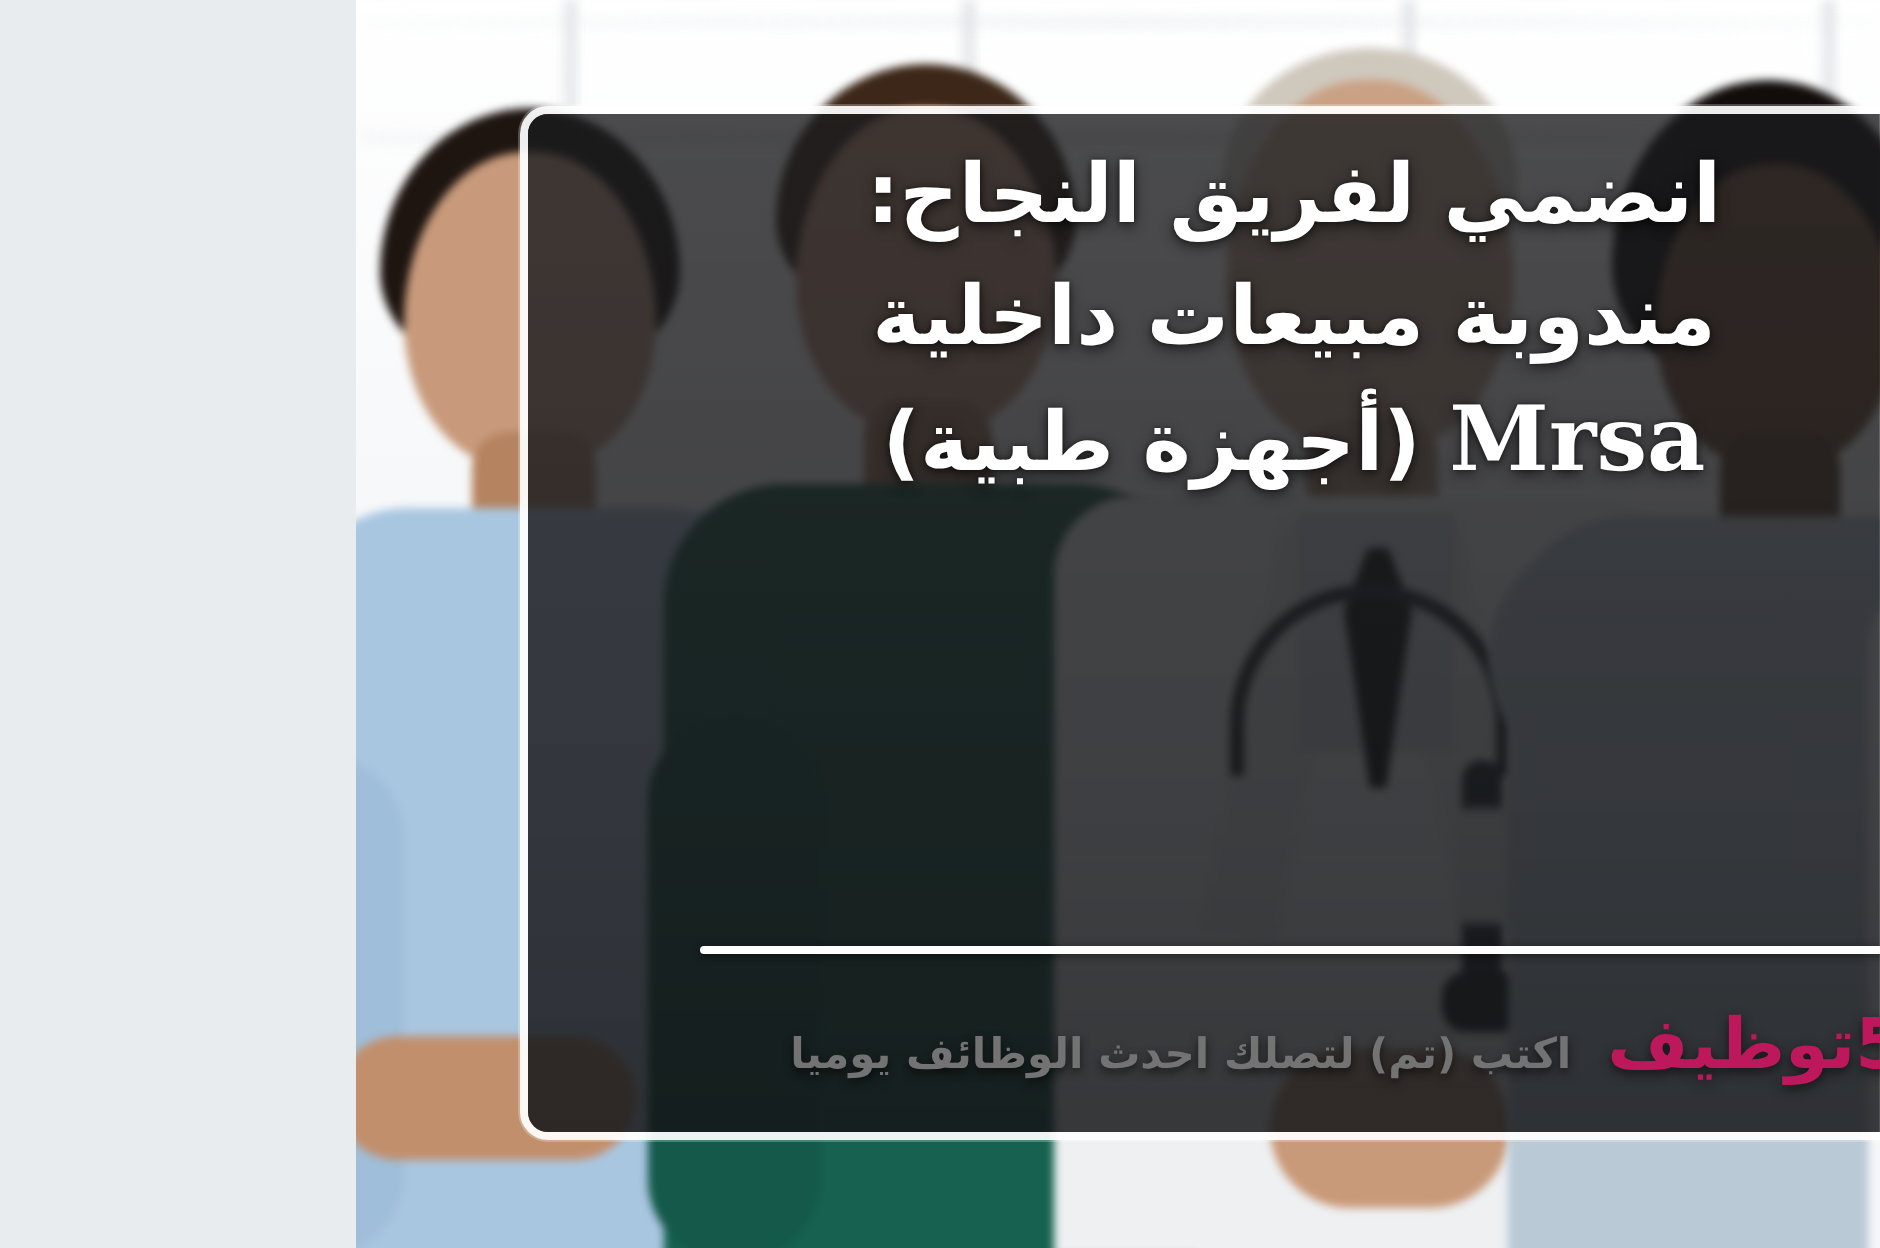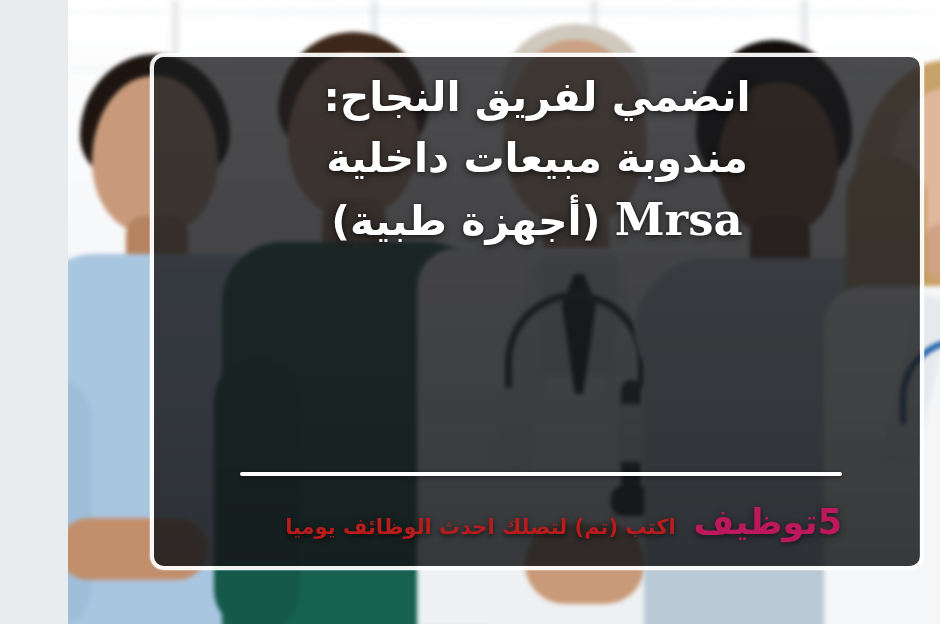--- a/index.html
+++ b/index.html
@@ -5,21 +5,21 @@
 <style>
   * { margin:0; padding:0; box-sizing:border-box; }
   html,body{
     width:940px; height:624px; overflow:hidden;
     background:#e9ecef;
     font-family:"DejaVu Sans","Liberation Sans",sans-serif;
   }
 
   #stage{
     position:relative;
-    width:872px; height:624px;
+    width:762px; height:624px;
     overflow:hidden;
   }
 
   
   .photo{
     position:absolute; inset:0;
     background:
       linear-gradient(180deg,#fdfdfd 0%,#f4f5f6 30%,#eceef0 60%,#e6e9ec 100%);
   }
   
@@ -123,21 +123,21 @@
     font-weight:700;
     font-size:35px;
     line-height:40px;
     white-space:nowrap;
     text-shadow:0 2px 6px rgba(0,0,0,.6);
     flex:0 0 auto;
     margin-top:19px;
   }
   .logo .num{font-size:35px;}
   .tagline{
-    color:#b91c1c;
+    color:#737373;
     font-family:"DejaVu Sans","Liberation Sans",sans-serif;
     font-weight:700;
     font-size:21px;
     line-height:34px;
     white-space:nowrap;
     text-shadow:0 2px 5px rgba(0,0,0,.6);
     flex:0 0 auto;
   }
 </style>
 </head>

